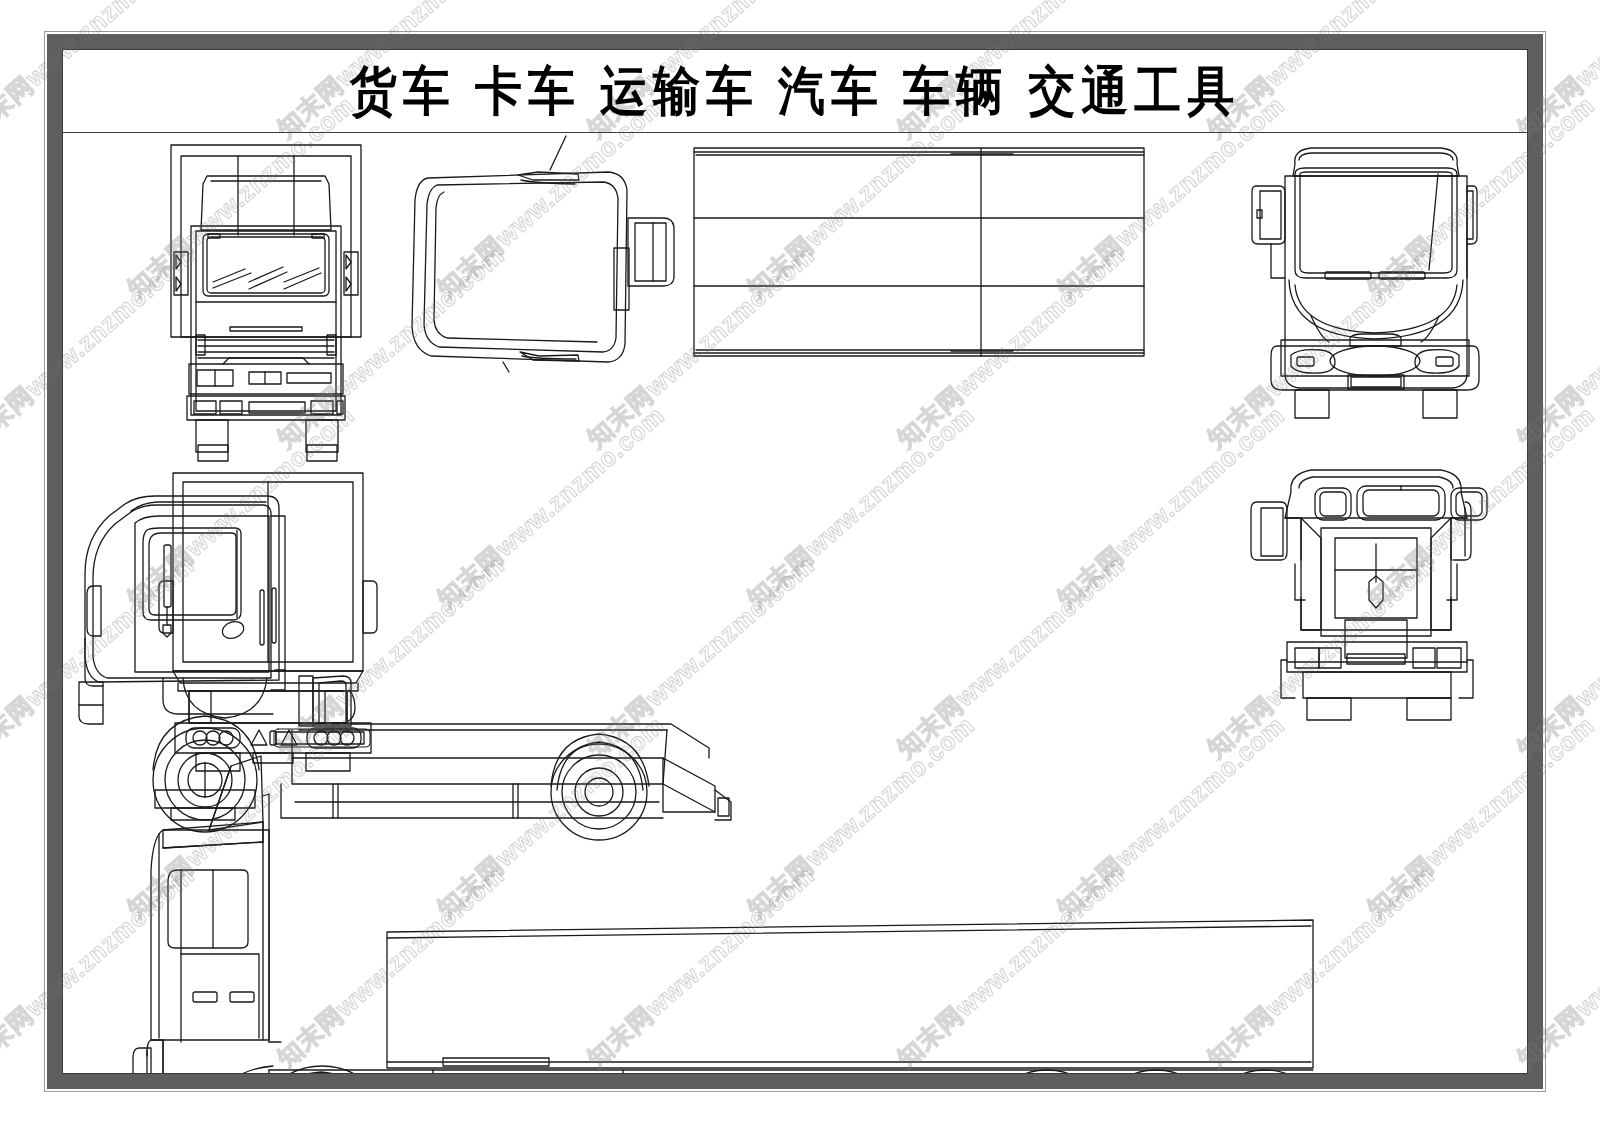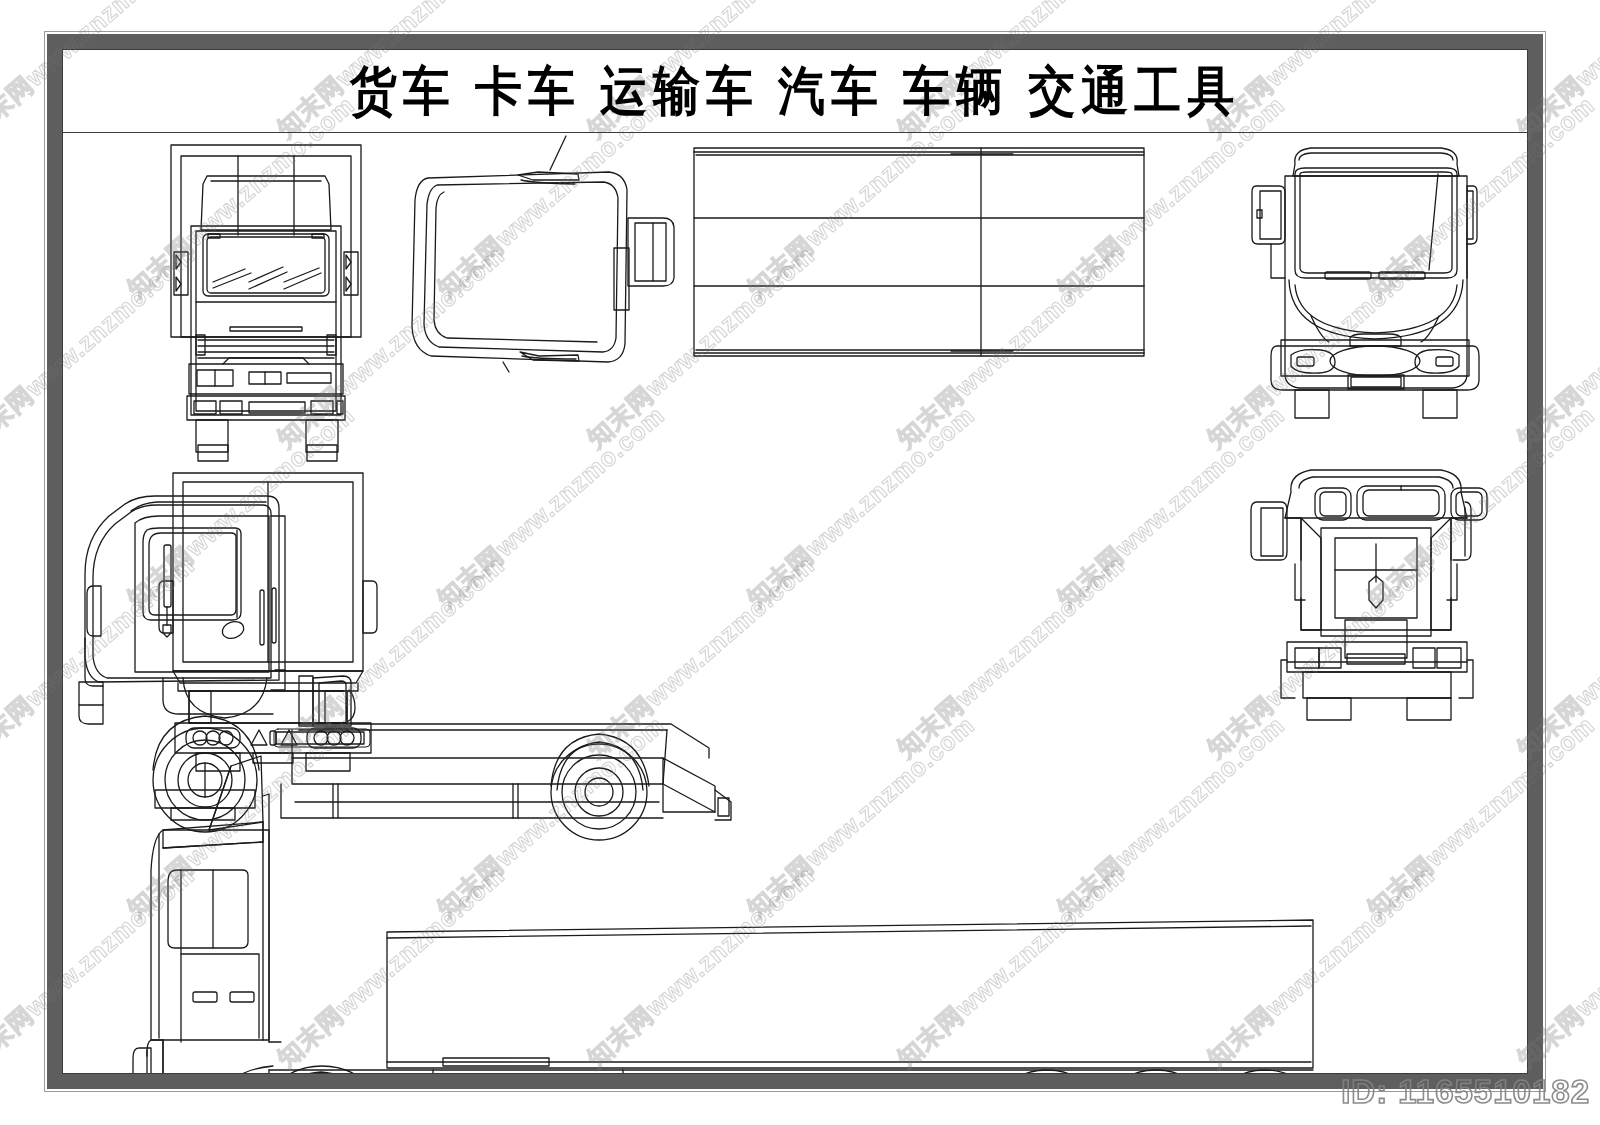--- a/index.html
+++ b/index.html
@@ -639,15 +639,14 @@
     <div class="wm" style="left:1050px; top:590px;">知末网www.znzmo.com</div>
     <div class="wm" style="left:1360px; top:590px;">知末网www.znzmo.com</div>
 
     <div class="wm" style="left:120px; top:900px;">知末网www.znzmo.com</div>
     <div class="wm" style="left:430px; top:900px;">知末网www.znzmo.com</div>
     <div class="wm" style="left:740px; top:900px;">知末网www.znzmo.com</div>
     <div class="wm" style="left:1050px; top:900px;">知末网www.znzmo.com</div>
     <div class="wm" style="left:1360px; top:900px;">知末网www.znzmo.com</div>
   </div>
 
-  <div class="id-text">ID: 1165510182</div>
 
 </div>
 
 </body></html>

